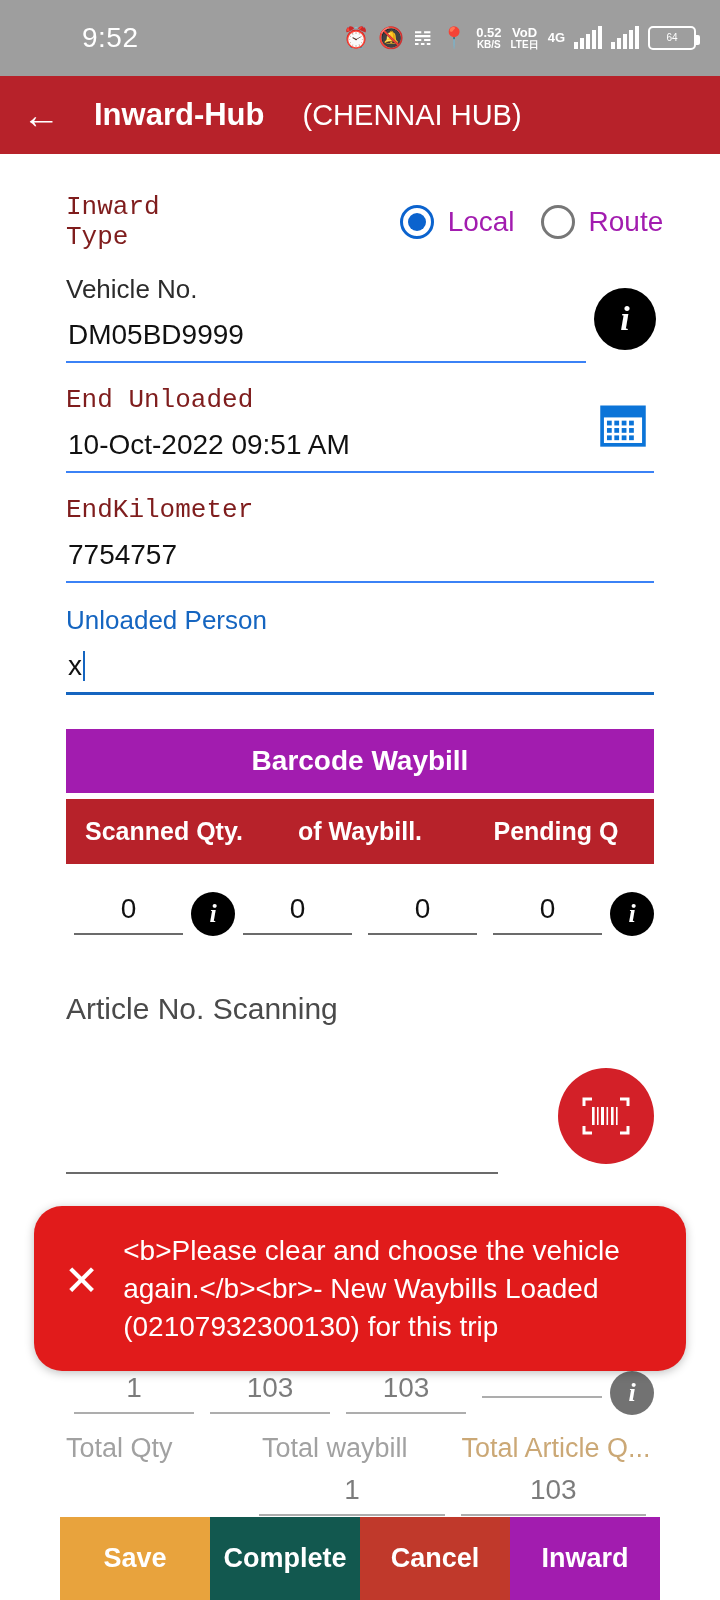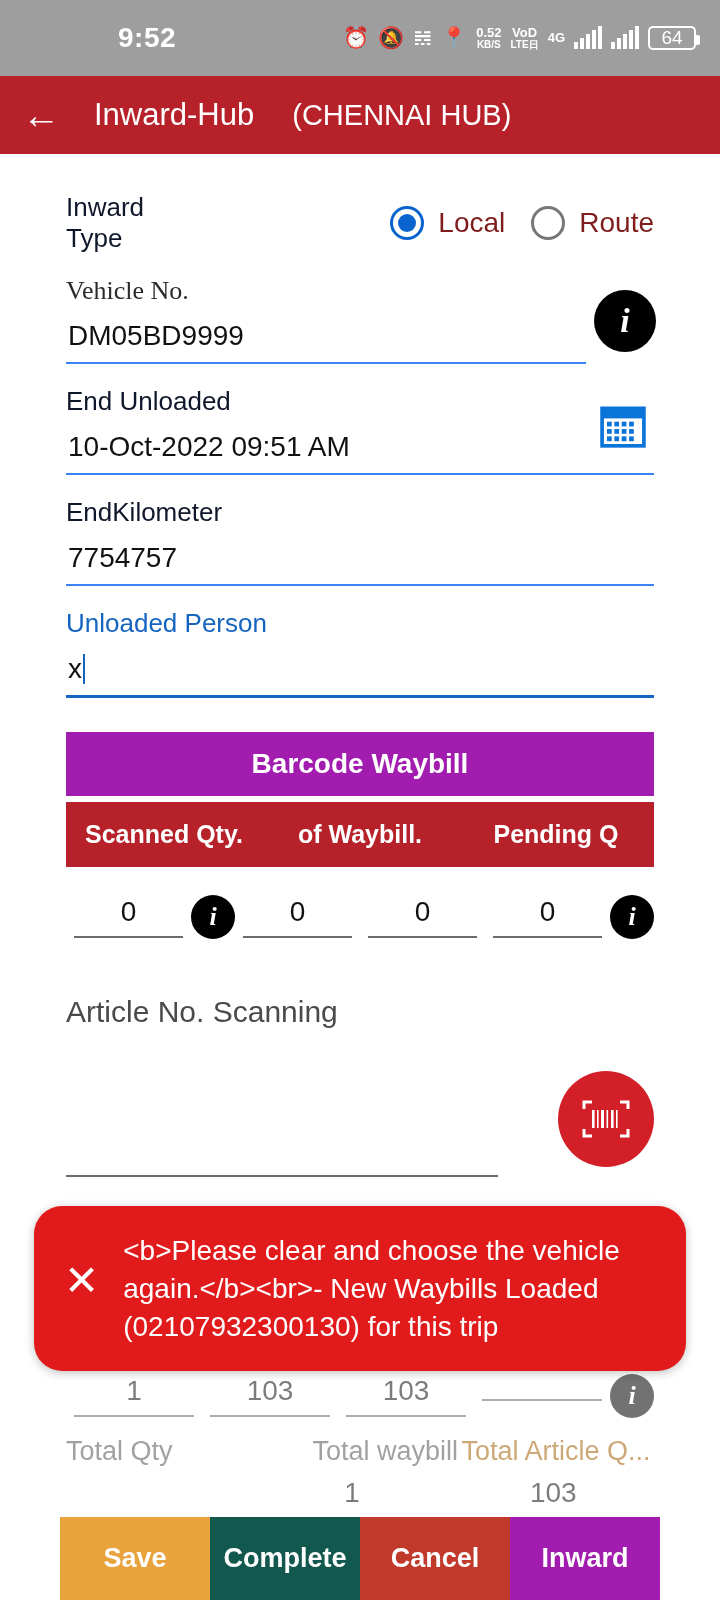--- a/index.html
+++ b/index.html
@@ -10,69 +10,69 @@
     overflow: hidden;
   }
   .screen { position: relative; width: 720px; height: 1600px; background: #fff; }
 
   
   .status-bar {
     height: 76px; background: #9e9e9e; color: #fff;
     display: flex; align-items: center; justify-content: space-between;
     padding: 0 24px;
   }
-  .status-time { font-size: 28px; font-weight: 700; letter-spacing: .5px; margin-left: 94px;}
+  .status-time { font-size: 28px; font-weight: 400; letter-spacing: .5px; margin-left: 58px;}
   .status-right { display: flex; align-items: center; gap: 9px; }
   .si { font-size: 21px; line-height: 1; display: inline-block; }
   .si-net { font-size: 13px; line-height: 1.05; text-align: center; font-weight: 700; }
   .si-net small { display:block; font-size: 10px; font-weight: 700; }
   .bars { display: inline-flex; align-items: flex-end; gap: 2px; height: 22px; }
   .bars i { width: 4px; background: #fff; display: block; }
   .bars i:nth-child(1){height:7px}
   .bars i:nth-child(2){height:11px}
   .bars i:nth-child(3){height:15px}
   .bars i:nth-child(4){height:19px}
   .bars i:nth-child(5){height:23px}
   .batt {
     border: 2px solid #fff; border-radius: 5px; width: 48px; height: 24px;
     display: flex; align-items: center; justify-content: center;
-    font-size: 19px; position: relative;
+    font-size: 10px; position: relative;
   }
   .batt::after {
     content:""; position:absolute; right:-6px; top:7px; width:4px; height:10px;
     background:#fff; border-radius:0 2px 2px 0;
   }
 
   
   .app-bar {
     height: 78px; background: #b7222a; color: #fff;
     display: flex; align-items: center; padding: 0 22px; gap: 28px;
   }
   .back-arrow { font-size: 38px; line-height: 1; width: 44px; }
-  .app-title { font-size: 31px; font-weight: 400; }
+  .app-title { font-size: 31px; font-weight: 700; }
   .app-sub { font-size: 29px; font-weight: 400; margin-left: 10px; }
 
   
   .content { padding: 0 66px; }
   .row-inline { display: flex; align-items: center; margin-top: 38px; }
-  .label-muted { color: #0f172a; font-size: 26px; }
-  .label-dark { color: #2b2b2b; font-size: 26px; font-family: Liberation Serif, serif; }
+  .label-muted { color: #7f1d1d; font-size: 26px; font-family: Liberation Mono, monospace; }
+  .label-dark { color: #2b2b2b; font-size: 26px; }
   .label-blue { color: #1565c0; font-size: 26px; }
 
   .radio-group { display: flex; align-items: center; gap: 26px; margin-left: 240px; }
   .radio { display: flex; align-items: center; gap: 14px; }
   .radio-circle {
     width: 34px; height: 34px; border-radius: 50%;
     border: 3px solid #777; display: flex; align-items: center; justify-content: center;
   }
   .radio-circle.on { border-color: #0b63ce; }
   .radio-circle.on::after {
     content:""; width: 18px; height: 18px; border-radius: 50%; background: #0b63ce;
   }
-  .radio-label { font-size: 28px; color: #7f1d1d; }
+  .radio-label { font-size: 28px; color: #a21caf; }
 
   .field { margin-top: 22px; position: relative; }
   .field .flabel { font-size: 26px; }
   .field .fvalue {
     font-size: 28px; color: #111; padding: 14px 0 10px 2px;
     border-bottom: 2px solid #3b82f6; min-height: 52px;
   }
   .field.focused .fvalue { border-bottom: 3px solid #1565c0; }
   .caret { display:inline-block; width: 2px; height: 30px; background:#1565c0; vertical-align: -6px; margin-left: 1px;}
   .info-dot {
@@ -286,21 +286,21 @@
     <div class="tbl-row dim">
       <div class="cell">1</div>
       <div class="cell">103</div>
       <div class="cell">103</div>
       <div class="cell"></div>
       <div class="dot-sm">i</div>
     </div>
 
     <div class="tbl-row dim" style="margin-top:18px">
       <div style="flex:1;font-size:27px;color:#555">Total Qty</div>
-      <div style="flex:1;font-size:27px;color:#555;text-align:right">Total waybill</div>
+      <div style="flex:1;font-size:27px;color:#555;text-align:left">Total waybill</div>
       <div style="flex:1;font-size:27px;color:#a16207;text-align:center">Total Article Q...</div>
     </div>
     <div class="tbl-row dim" style="margin-top:10px">
       <div style="flex:1"></div>
       <div class="cell">1</div>
       <div class="cell">103</div>
     </div>
 
   </div>
 

